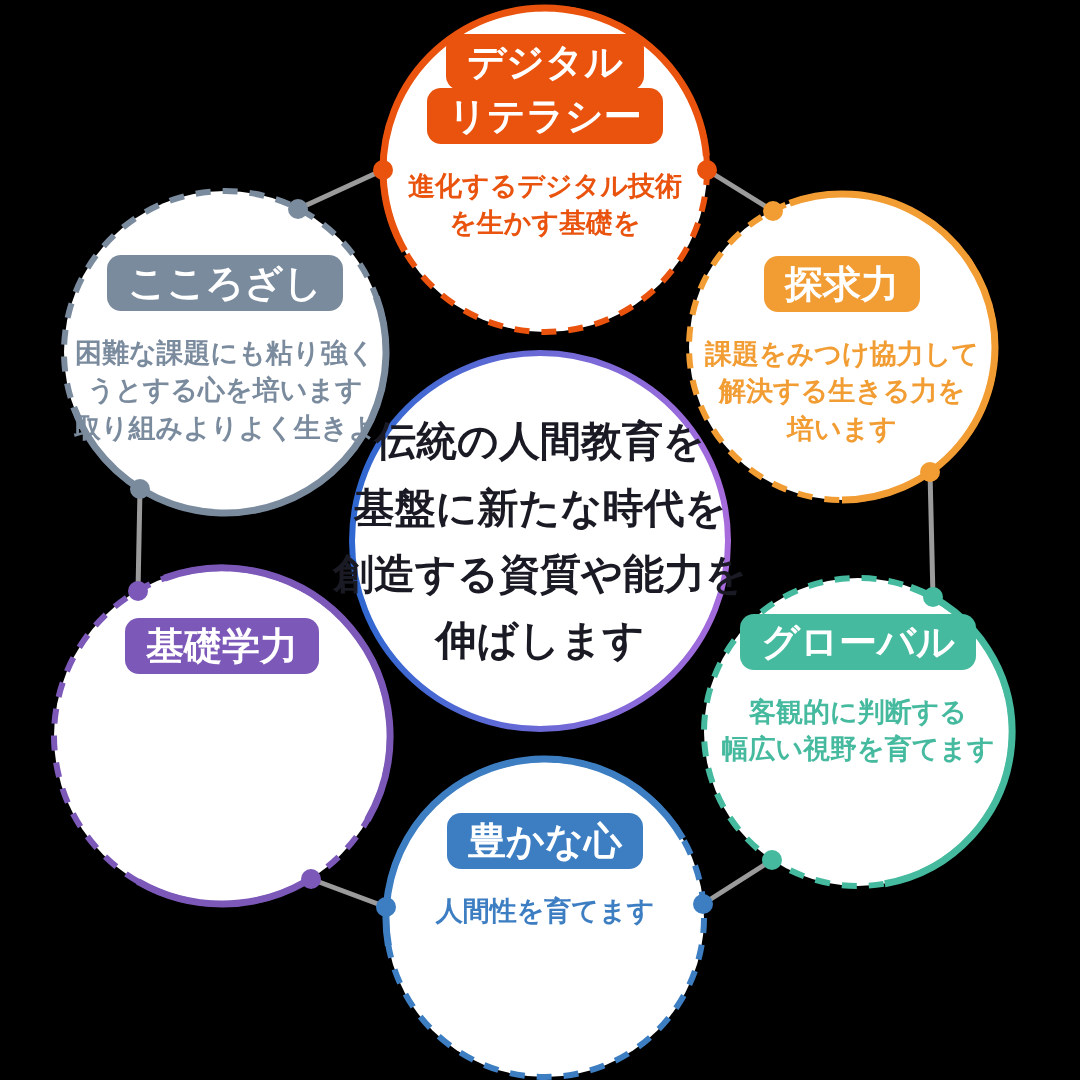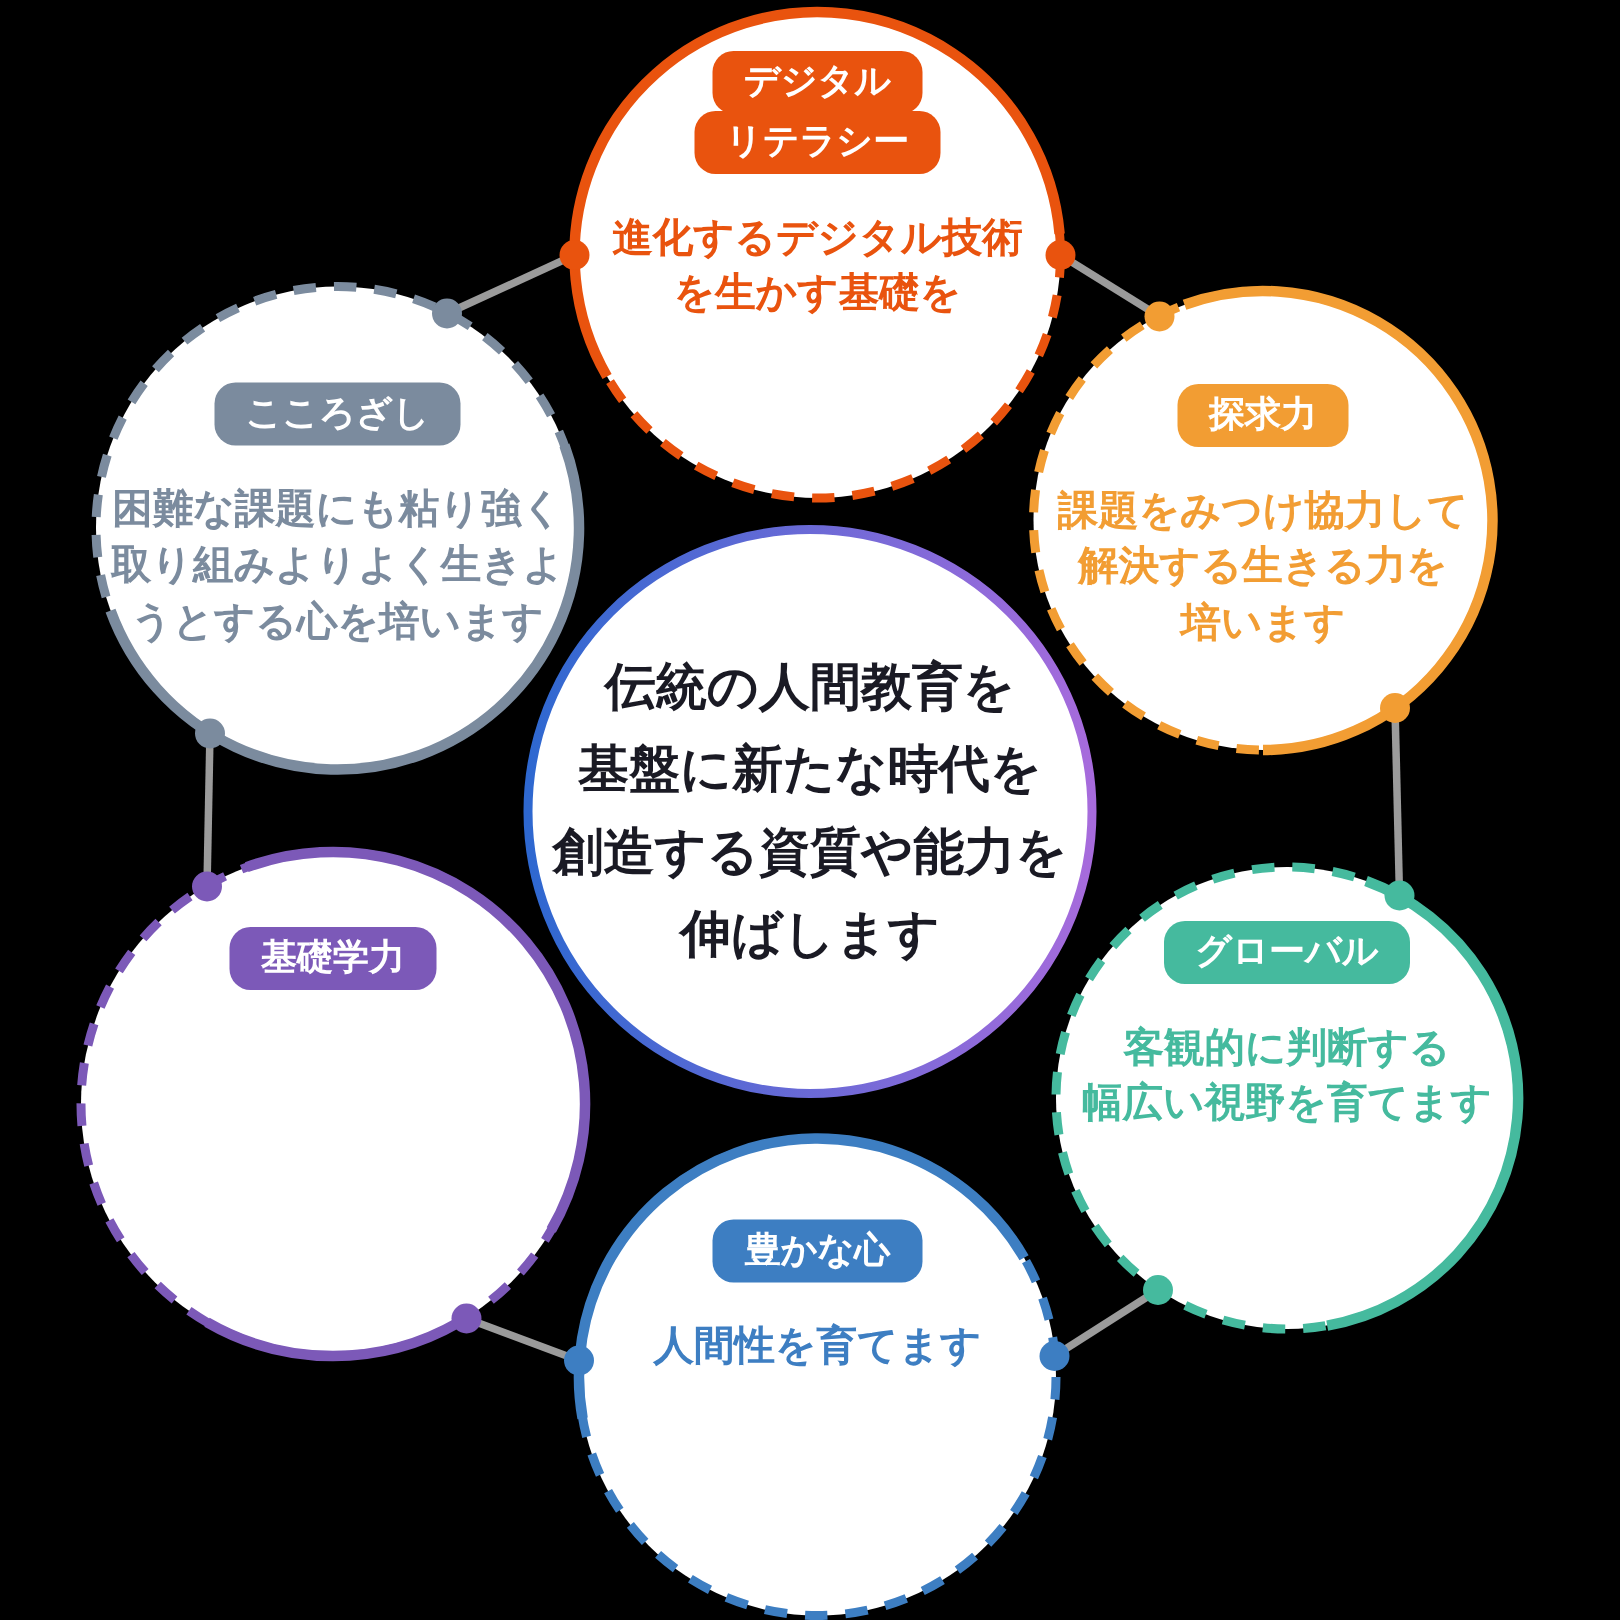--- a/index.html
+++ b/index.html
@@ -39,29 +39,29 @@
   .txt-kokoro{color:var(--c-kokoro);}
   .grad-start{stop-color:var(--c-center-border-start,#2E68D0);}
   .grad-end{stop-color:var(--c-center-border-end,#A76BDC);}
   .center-ring{fill:var(--c-circle-fill,#fff);stroke:url(#gradC);stroke-width:6;}
   .node{
     position:absolute;z-index:1;display:flex;flex-direction:column;
     align-items:center;text-align:center;box-sizing:border-box;
   }
   .pills{display:flex;flex-direction:column;align-items:center;}
   .pill{
-    display:block;color:#fff;font-weight:bold;font-size:24px;line-height:1;
+    display:block;color:#fff;font-weight:bold;font-size:38px;line-height:1;
     padding:9px 21px;border-radius:14px;white-space:nowrap;
   }
   .pill + .pill{margin-top:-2px;}
   .body{font-weight:bold;font-size:27px;line-height:1.38;margin-top:24px;}
   .body span{display:block;white-space:nowrap;}
   .center-node{justify-content:center;}
   .center-text{
-    font-weight:bold;font-size:34px;line-height:1.62;
+    font-weight:bold;font-size:41px;line-height:1.62;
     color:var(--c-center-text,#1A1A24);
   }
   .center-text span{display:block;white-space:nowrap;}
 </style>
 </head>
 <body>
 
 <div class="stage">
 
   <svg class="layer" width="1080" height="1080" viewBox="0 0 1080 1080">
@@ -173,22 +173,22 @@
       <span class="pill bg-kiso">基礎学力</span>
     </div>
   </div>
 
   <div class="node" style="left:64px;top:191px;width:322px;height:322px;padding-top:64px">
     <div class="pills">
       <span class="pill bg-kokoro">こころざし</span>
     </div>
     <div class="body txt-kokoro">
       <span>困難な課題にも粘り強く</span>
+      <span>うとする心を培います</span>
       <span>取り組みよりよく生きよ</span>
-      <span>うとする心を培います</span>
     </div>
   </div>
 
   <div class="node center-node" style="left:352px;top:353px;width:376px;height:376px">
     <div class="center-text">
       <span>伝統の人間教育を</span>
       <span>基盤に新たな時代を</span>
       <span>創造する資質や能力を</span>
       <span>伸ばします</span>
     </div>

